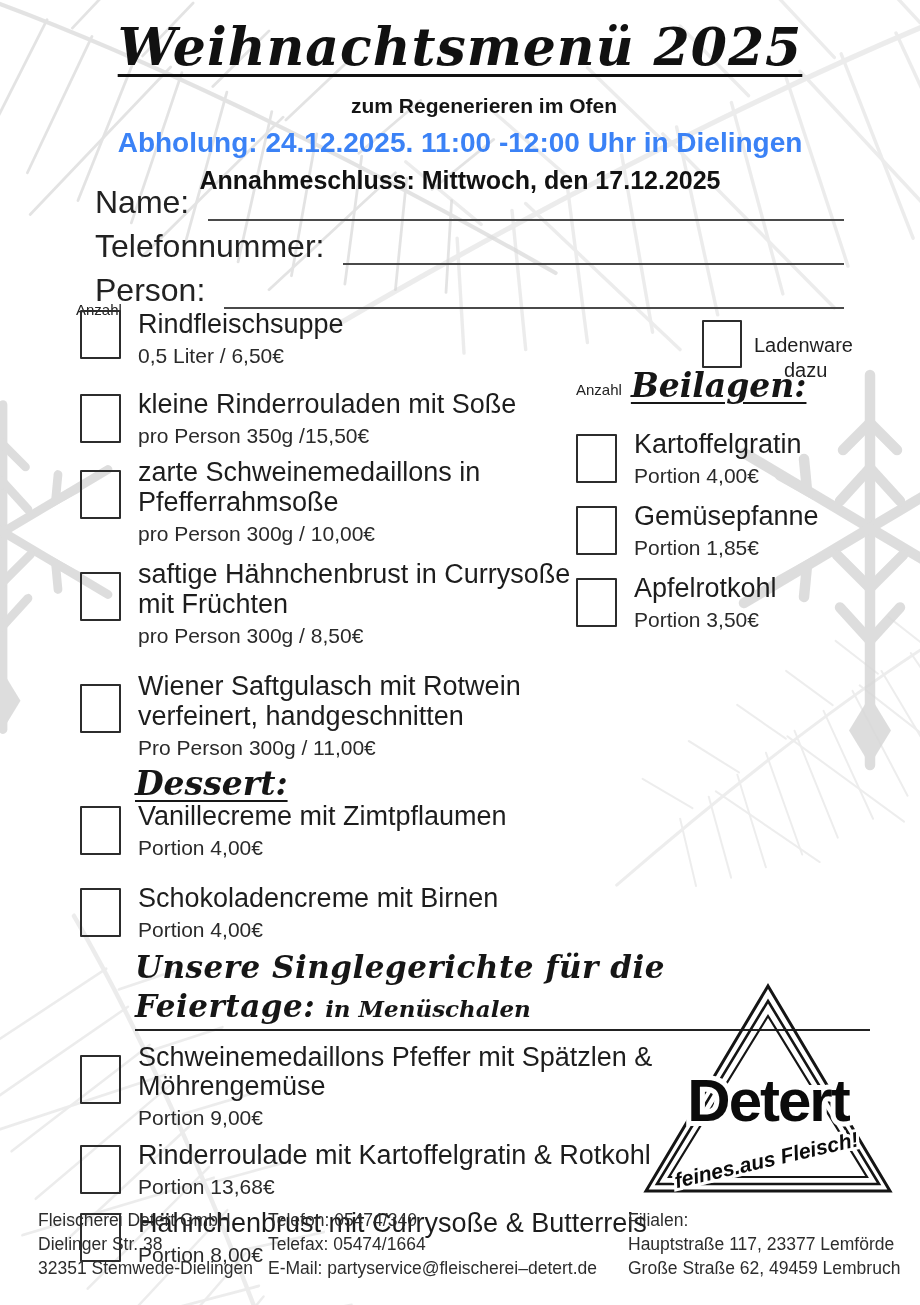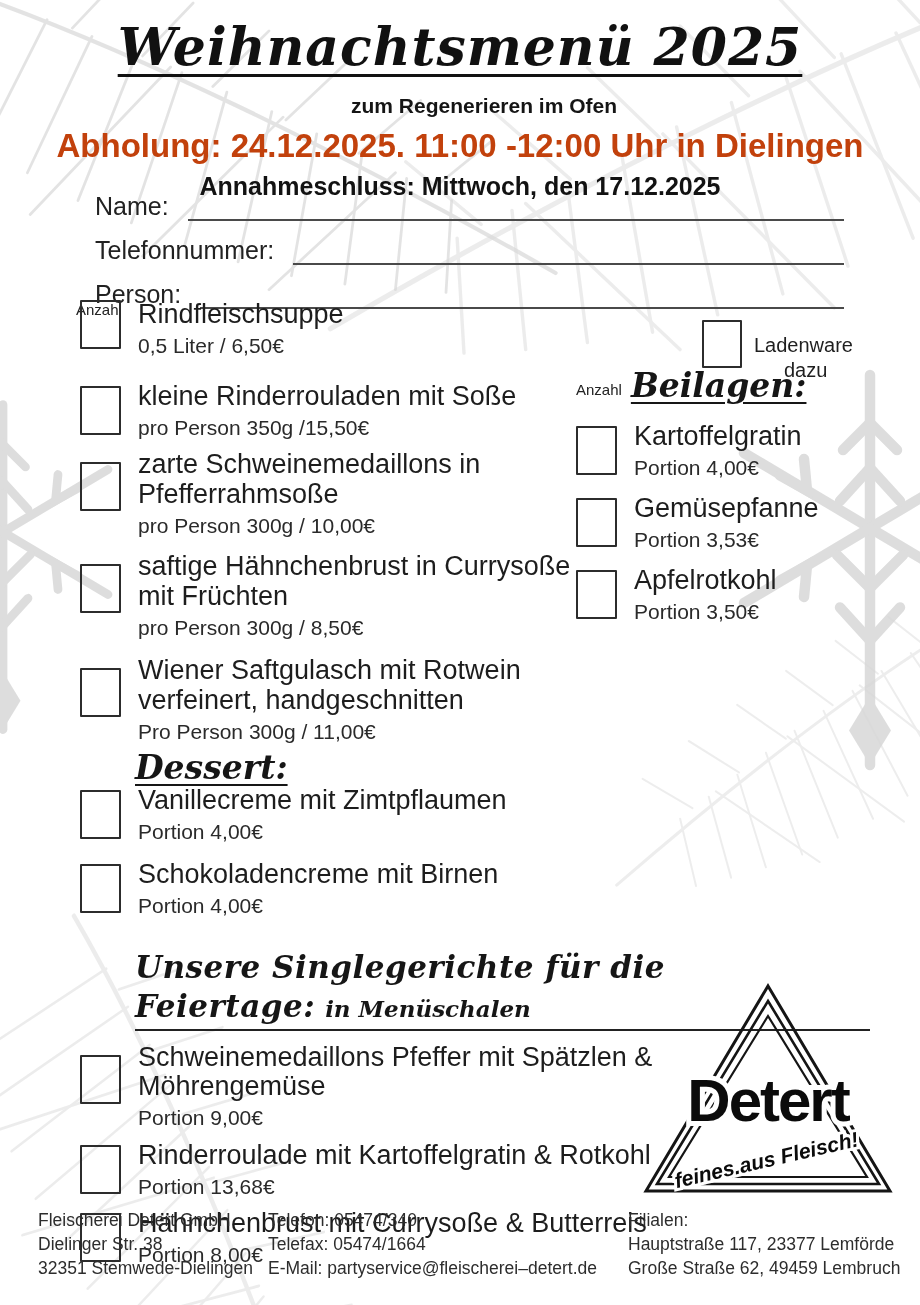--- a/index.html
+++ b/index.html
@@ -7,49 +7,49 @@
         font-family:"Liberation Sans",sans-serif;color:#1c1c1c;margin:0 auto;}
   
   .deco{position:absolute;pointer-events:none;}
   .deco svg,svg.deco{display:block;}
   
   .header{position:absolute;top:16px;left:0;width:100%;text-align:center;}
   .title{display:inline-block;font-family:"DejaVu Serif",serif;font-style:italic;font-weight:bold;
          font-size:52px;letter-spacing:1px;color:#111;
          text-decoration:underline;text-decoration-thickness:3px;text-underline-offset:9px;}
   .sub1{margin-top:17px;font-size:21px;font-weight:bold;color:#151515;padding-left:48px;}
-  .sub2{margin-top:9px;font-size:33px;font-weight:bold;color:#c2410c;}
+  .sub2{margin-top:9px;font-size:28px;font-weight:bold;color:#3b82f6;}
   .sub3{margin-top:7px;font-size:25px;font-weight:bold;color:#121212;}
   
   .fields{position:absolute;top:190px;left:95px;right:76px;}
-  .field-row{display:flex;align-items:flex-end;height:31px;margin-bottom:13px;font-size:25px;color:#222;gap:9px;}
+  .field-row{display:flex;align-items:flex-end;height:31px;margin-bottom:13px;font-size:32px;color:#222;gap:9px;}
   .field-line{flex:1;border-bottom:2px solid #4a4a4a;margin-left:10px;height:27px;}
   
   .cb{flex:0 0 auto;width:37px;height:45px;border:2.5px solid #2c2c2c;border-radius:1px;background:transparent;}
   .cb-top{margin-top:4px;} .cb-mid{margin-top:12px;}
   .menu-item{display:flex;gap:17px;}
   .mi-name{font-size:27px;line-height:1.11;color:#1d1d1d;}
   .mi-price{font-size:21px;line-height:1.15;margin-top:4px;color:#2a2a2a;}
   .anzahl-label{font-size:15px;color:#222;}
   .anzahl-left{position:absolute;top:301px;left:76px;}
-  .suppe{position:absolute;top:300px;left:80px;}
+  .suppe{position:absolute;top:310px;left:80px;}
   .ladenware{position:absolute;top:320px;left:702px;display:flex;gap:12px;font-size:20px;color:#1f1f1f;}
   .lw-text{margin-top:13px;line-height:1.25;}
   .lw-dazu{padding-left:30px;}
   
   .script-h{font-family:"DejaVu Serif",serif;font-style:italic;font-weight:bold;color:#161616;
             text-decoration:underline;text-decoration-thickness:2px;text-underline-offset:5px;}
   .col-left{position:absolute;top:366px;left:80px;width:500px;}
   .col-left .script-h{font-size:33px;margin-left:55px;line-height:1.2;}
   .col-left .mi-text{width:448px;}
   .col-right{position:absolute;top:366px;left:576px;width:335px;}
   .col-right .head-row{display:flex;align-items:flex-end;line-height:1.2;}
   .col-right .anzahl-label{margin-bottom:7px;}
   .col-right .script-h{font-size:33px;margin-left:9px;}
-  .mt8{margin-top:16px;} .mt10{margin-top:10px;} .mt12{margin-top:12px;} .mt14{margin-top:14px;}
+  .mt8{margin-top:24px;} .mt10{margin-top:10px;} .mt12{margin-top:12px;} .mt14{margin-top:14px;}
   .dessert-h{margin-top:4px;}
   
   .single{position:absolute;top:948px;left:80px;width:790px;}
   .single-h{margin-left:55px;display:inline-block;border-bottom:2.5px solid #222;padding-bottom:3px;
             font-family:"DejaVu Serif",serif;font-style:italic;font-weight:bold;color:#161616;line-height:1.25;}
   .single-h .big{font-size:31px;letter-spacing:.5px;}
   .single-h .small{font-size:23px;margin-left:10px;}
   .single .mi-text{width:610px;}
   
   .logo{position:absolute;top:980px;left:640px;width:256px;height:220px;}
@@ -227,21 +227,21 @@
       <span class="cb cb-top"></span>
       <div class="mi-text">
           <div class="mi-name">Kartoffelgratin</div>
       <div class="mi-price">Portion 4,00€</div>
         </div>
     </div>
     <div class="menu-item mt14">
       <span class="cb cb-top"></span>
       <div class="mi-text">
           <div class="mi-name">Gemüsepfanne</div>
-      <div class="mi-price">Portion 3,53€</div>
+      <div class="mi-price">Portion 1,85€</div>
         </div>
     </div>
     <div class="menu-item mt14">
       <span class="cb cb-top"></span>
       <div class="mi-text">
           <div class="mi-name">Apfelrotkohl</div>
       <div class="mi-price">Portion 3,50€</div>
         </div>
     </div>
   </div>

